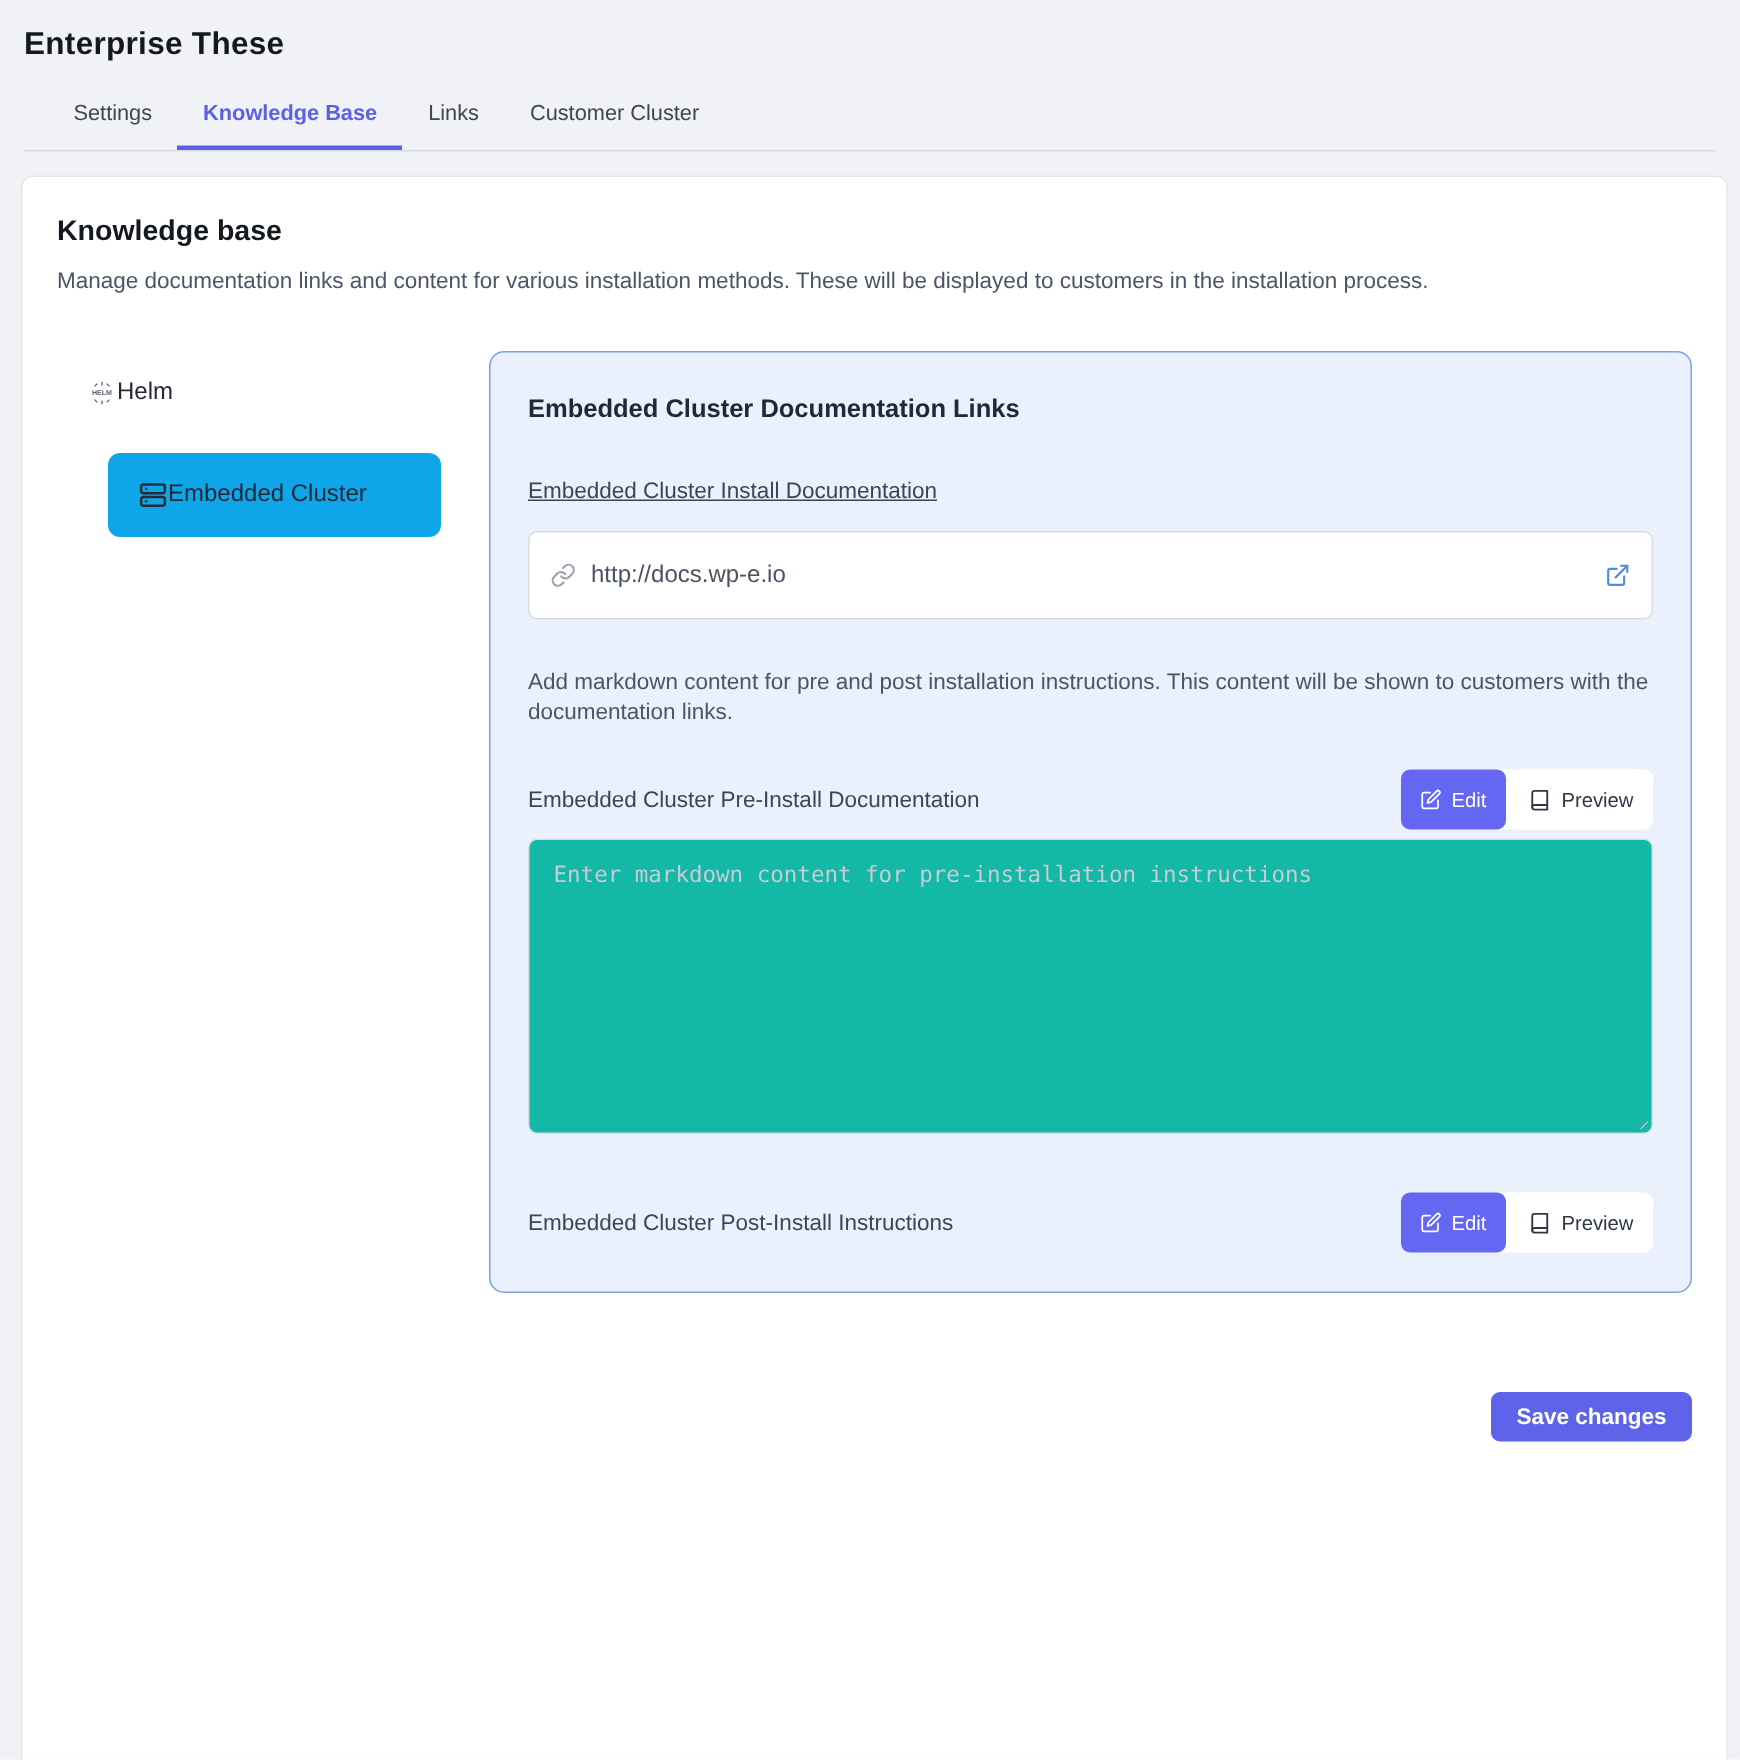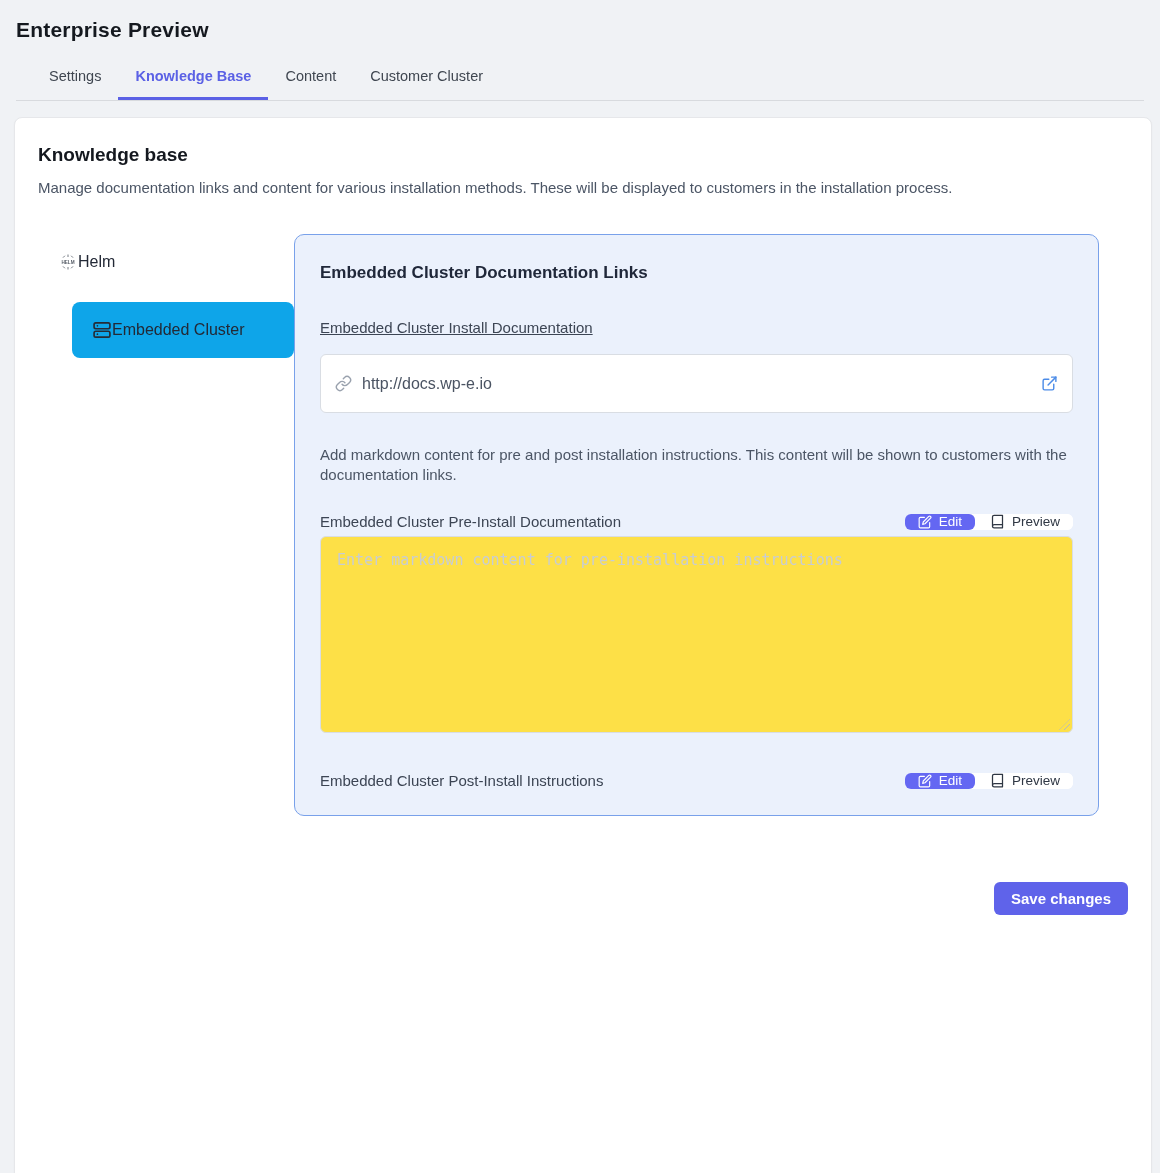--- a/index.html
+++ b/index.html
@@ -31,21 +31,21 @@
   .side { width:256px; flex:none; }
   .side-item {
     display:flex; align-items:center; height:56px; padding:0 20px;
     border-radius:8px; margin-bottom:12px; cursor:pointer;
   }
   .side-item.active { background:#0ea5e9;margin-left:34px; }
   .side-item .label { font-size:16px; font-weight:500; color:#232936; }
   .side-icon { width:20px; height:20px; flex:none; display:flex; align-items:center; justify-content:center; }
   
   .panel {
-    flex:1; background:#ebf1fc; border:1px solid #79a1ea;
+    flex:1; margin-left:32px; background:#ebf1fc; border:1px solid #79a1ea;
     border-radius:10px; padding:28px 25px 26px 25px; max-width:805px;
   }
   .panel h3 { font-size:17px; font-weight:700; color:#20283a; }
   .field-label { display:block; font-size:15px; color:#3c4554; }
   .install-label { margin-top:36px;text-decoration:underline; }
   .url-field {
     margin-top:18px; height:59px; background:#fff; border:1px solid #d9dde3;
     border-radius:6px; display:flex; align-items:center; padding:0 14px; gap:10px;
   }
   .url-field input {
@@ -53,29 +53,29 @@
     font-family:"Liberation Sans", sans-serif; background:transparent;
   }
   .content-title { margin-top:41px; }
   .panel-desc { margin-top:32px; font-size:15px; line-height:20px; color:#4b5565; }
   .field-row {
     display:flex; align-items:center; justify-content:space-between; margin-top:28px;
   }
   .field-row.post { margin-top:39px; }
   .btn-group { display:flex; background:#fff; border-radius:6px; gap:2px; }
   .btn {
-    display:flex; align-items:center; gap:7px; height:16px; padding:0 13px;
+    display:flex; align-items:center; gap:7px; height:40px; padding:0 13px;
     border:none; border-radius:6px; font-size:13.5px; cursor:pointer;
     font-family:"Liberation Sans", sans-serif;
   }
   .btn.edit { background:#6467f2; color:#fff; }
   .btn.preview { background:#fff; color:#2f3744; }
   .ta-wrap { position:relative; margin-top:6px; }
   .ta-wrap textarea {
-    display:block; width:100%; height:197px; background:#fde047;
+    display:block; width:100%; height:197px; background:#14b8a6;
     border:1px solid #d9dde3; border-radius:6px; resize:none;
     padding:14px 16px; font-family:"DejaVu Sans Mono", monospace;
     font-size:15px; color:#39404e; outline:none;
   }
   .ta-wrap textarea::placeholder { color:#c7ccd4; }
   .grip {
     position:absolute; right:3px; bottom:3px; width:11px; height:11px;
     background:repeating-linear-gradient(135deg, transparent 0 3px, #b3b9c2 3px 4px);
     clip-path:polygon(100% 0, 100% 100%, 0 100%);
     pointer-events:none;
@@ -86,25 +86,25 @@
     background:#5f63ea; color:#fff; font-weight:700; font-size:15px;
     font-family:"Liberation Sans", sans-serif;
     border:none; border-radius:6px; height:33px; padding:0 17px; cursor:pointer;
   }
   svg { display:block; }
 </style>
 </head>
 <body>
 
 <header class="app-header">
-  <h1 class="app-title">Enterprise Preview</h1>
+  <h1 class="app-title">Enterprise These</h1>
   <nav class="tabs">
     <div class="tab">Settings</div>
     <div class="tab active">Knowledge Base</div>
-    <div class="tab">Content</div>
+    <div class="tab">Links</div>
     <div class="tab">Customer Cluster</div>
   </nav>
 </header>
 
 <main class="card">
   <h2 class="page-title">Knowledge base</h2>
   <p class="page-desc">Manage documentation links and content for various installation methods. These will be displayed to customers in the installation process.</p>
 
   <div class="content">
 

